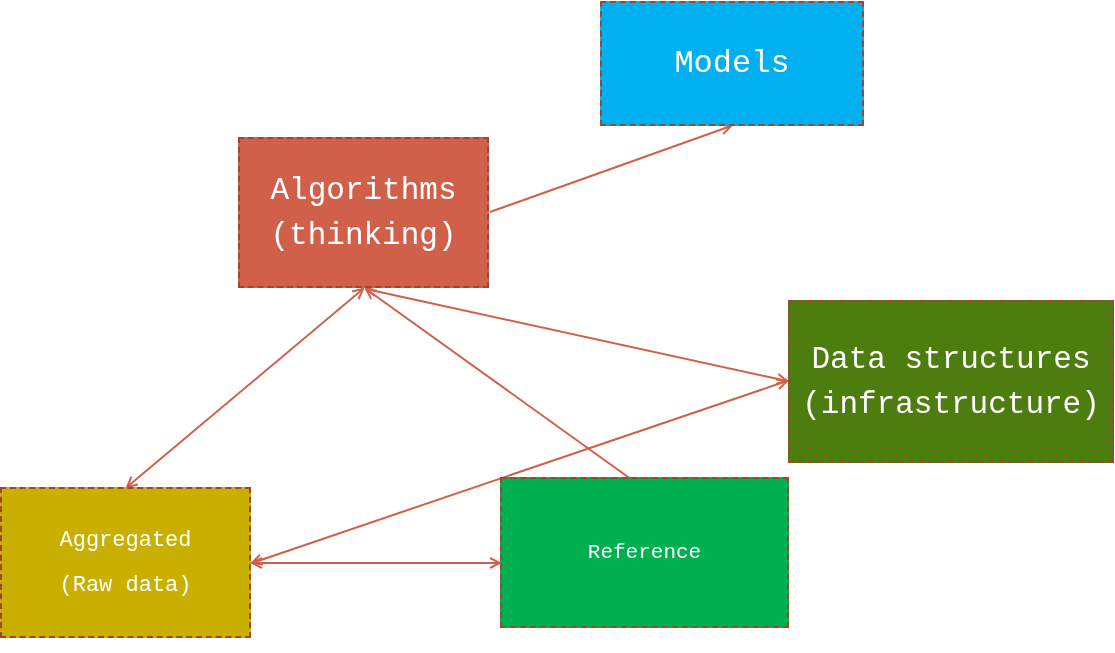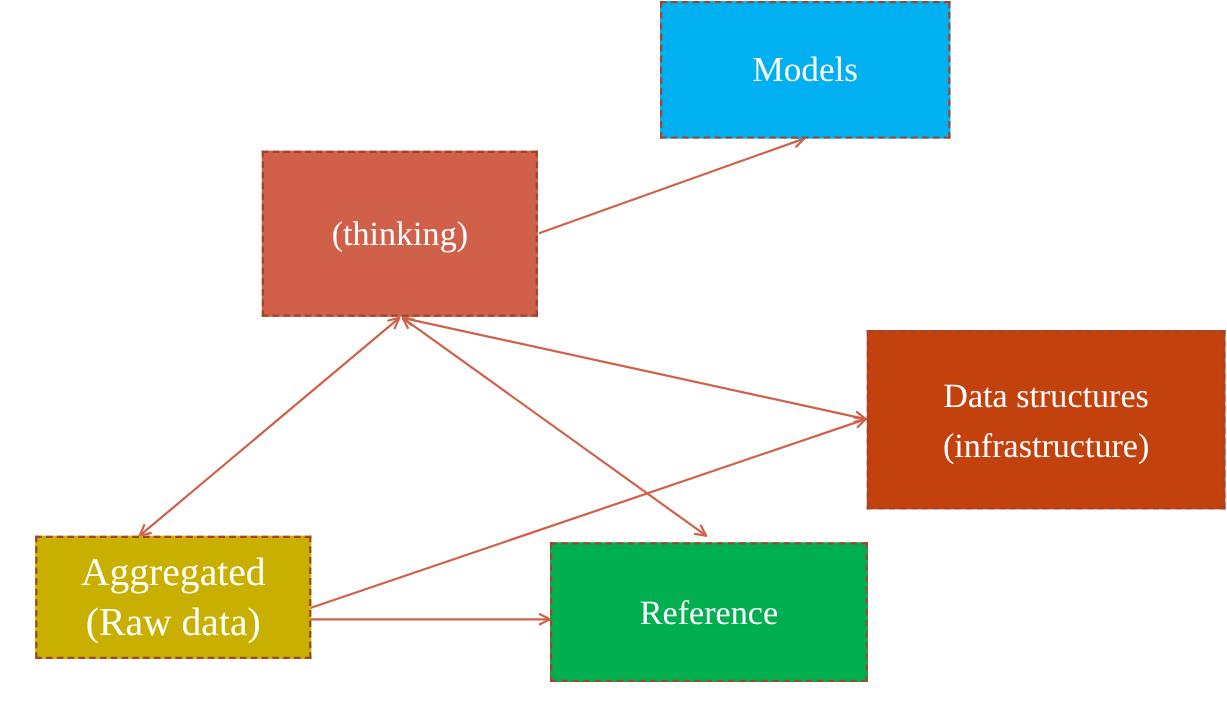--- a/index.html
+++ b/index.html
@@ -6,31 +6,31 @@
   body { width: 1115px; height: 653px; position: relative; overflow: hidden; }
   .box {
     position: absolute;
     box-sizing: border-box;
     border: 2px dashed #a0462e;
     display: flex;
     align-items: center;
     justify-content: center;
     flex-direction: column;
     color: #ffffff;
-    font-family: Liberation Serif, serif;
+    font-family: Liberation Mono, monospace;
     font-size: 30px;
     line-height: 45px;
     text-align: center;
   }
   .box span { display: block; white-space: nowrap; }
   #box-models { left: 600px; top: 1px; width: 264px; height: 125px; font-size: 32px; }
   #box-algorithms { left: 238px; top: 137px; width: 251px; height: 151px; font-size: 31px; }
   #box-datastructures { left: 788px; top: 300px; width: 326px; height: 163px; font-size: 31px; }
-  #box-aggregated { left: 0px; top: 487px; width: 251px; height: 112px; font-size: 36px; margin-left: 32px; }
-  #box-reference { left: 500px; top: 493px; width: 289px; height: 127px; font-size: 31px; }
+  #box-aggregated { left: 0px; top: 487px; width: 251px; height: 151px; font-size: 22px; }
+  #box-reference { left: 500px; top: 477px; width: 289px; height: 151px; font-size: 21px; }
   svg#connectors { position: absolute; left: 0; top: 0; }
 </style>
 </head>
 <body>
 
 <svg id="connectors" width="1115" height="653">
   <defs>
     <marker id="arrowhead" viewBox="0 0 12 12" refX="11" refY="6" markerWidth="12" markerHeight="12" markerUnits="userSpaceOnUse" orient="auto-start-reverse">
       <path d="M1,1 L11,6 L1,11" fill="none" stroke="#d0604a" stroke-width="2"></path>
     </marker>
@@ -41,24 +41,25 @@
   <line x1="366" y1="289" x2="642" y2="487" stroke="#d0604a" stroke-width="2" marker-start="url(#arrowhead)" marker-end="url(#arrowhead)"></line>
   <line x1="252" y1="563" x2="787" y2="381" stroke="#d0604a" stroke-width="2" marker-start="url(#arrowhead)" marker-end="url(#arrowhead)"></line>
   <line x1="252" y1="563" x2="500" y2="563" stroke="#d0604a" stroke-width="2" marker-start="url(#arrowhead)" marker-end="url(#arrowhead)"></line>
 </svg>
 
 <div class="box" id="box-models" style="background: rgb(0, 176, 240); border-color: rgb(160, 70, 46); color: rgb(255, 255, 255);">
   <span>Models</span>
 </div>
 
 <div class="box" id="box-algorithms" style="background: rgb(208, 96, 74); border-color: rgb(160, 70, 46); color: rgb(255, 255, 255);">
+  <span>Algorithms</span>
   <span>(thinking)</span>
 </div>
 
-<div class="box" id="box-datastructures" style="background: #c2410c; border-color: rgb(160, 70, 46); color: rgb(255, 255, 255);">
+<div class="box" id="box-datastructures" style="background: #4d7c0f; border-color: rgb(160, 70, 46); color: rgb(255, 255, 255);">
   <span>Data structures</span>
   <span>(infrastructure)</span>
 </div>
 
 <div class="box" id="box-aggregated" style="background: rgb(201, 176, 0); border-color: rgb(160, 70, 46); color: rgb(255, 255, 255);">
   <span>Aggregated</span>
   <span>(Raw data)</span>
 </div>
 
 <div class="box" id="box-reference" style="background: rgb(0, 176, 80); border-color: rgb(160, 70, 46); color: rgb(255, 255, 255);">

